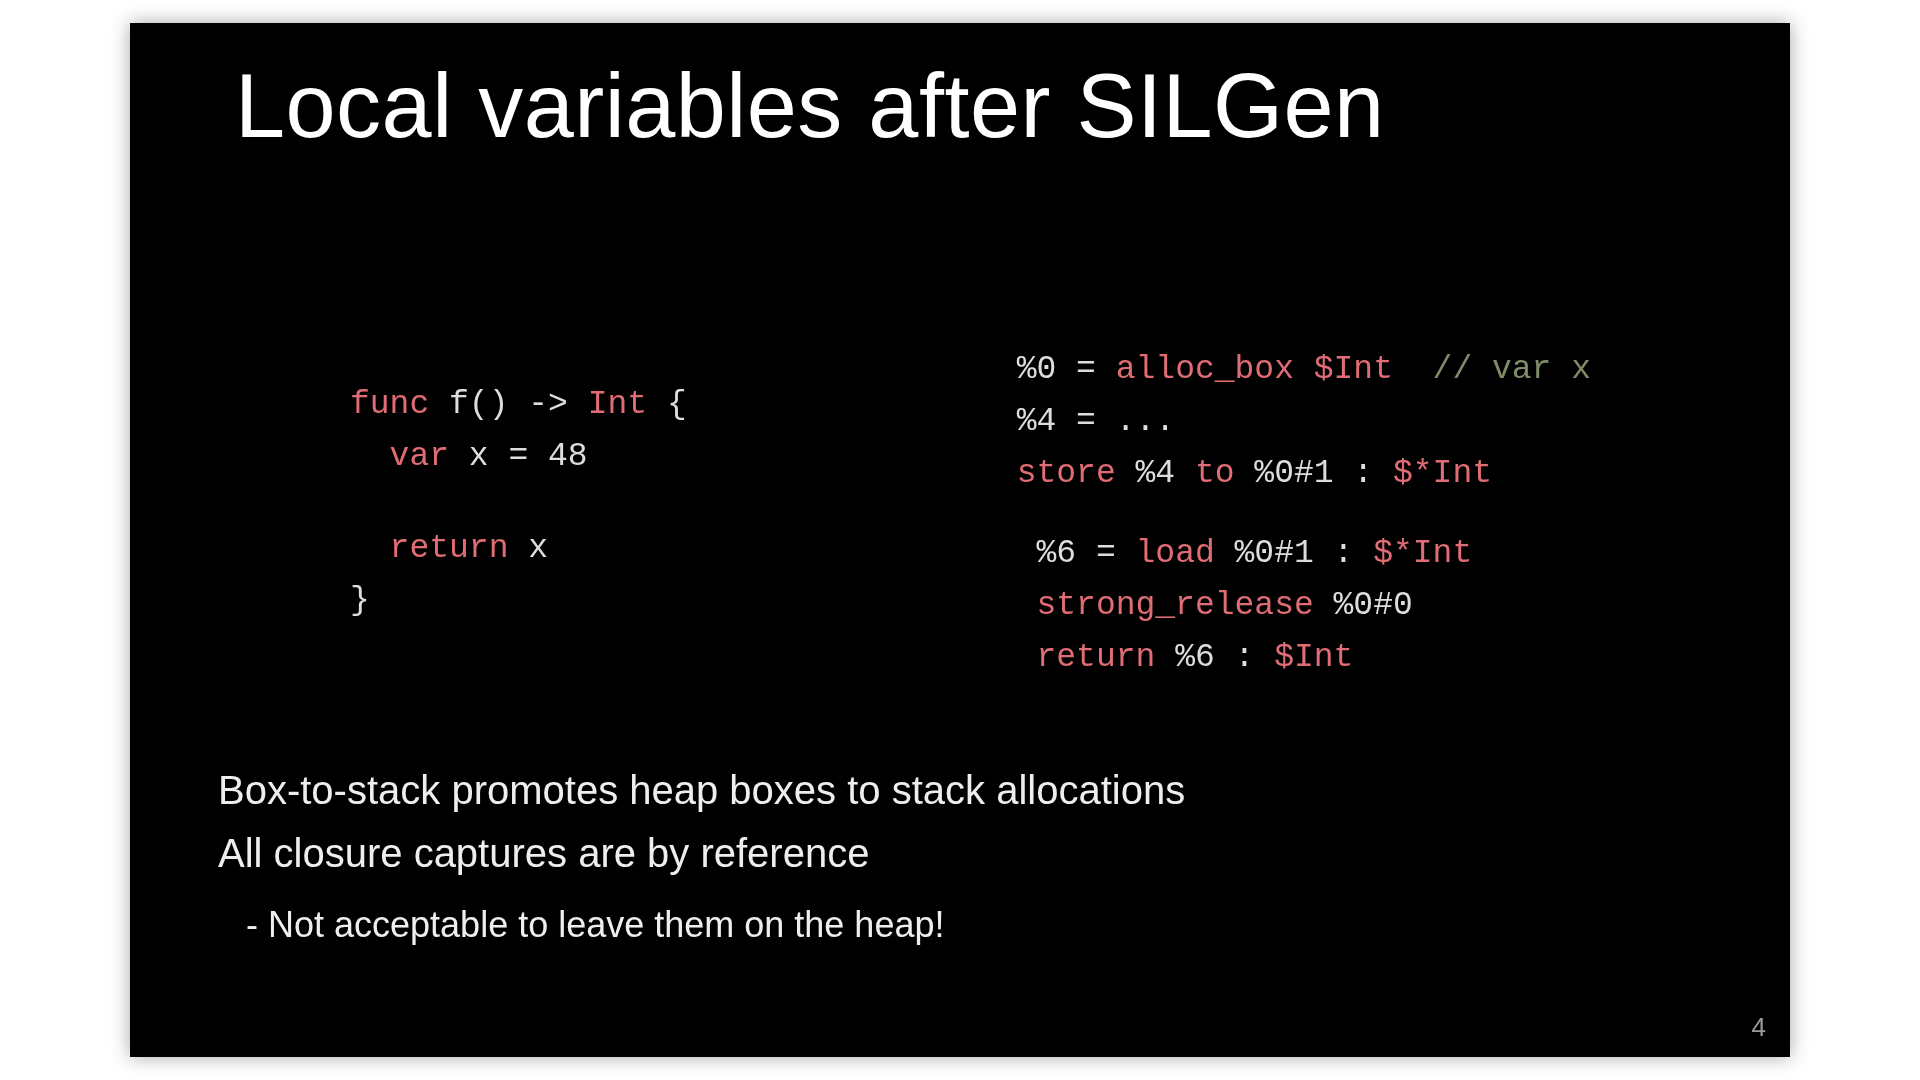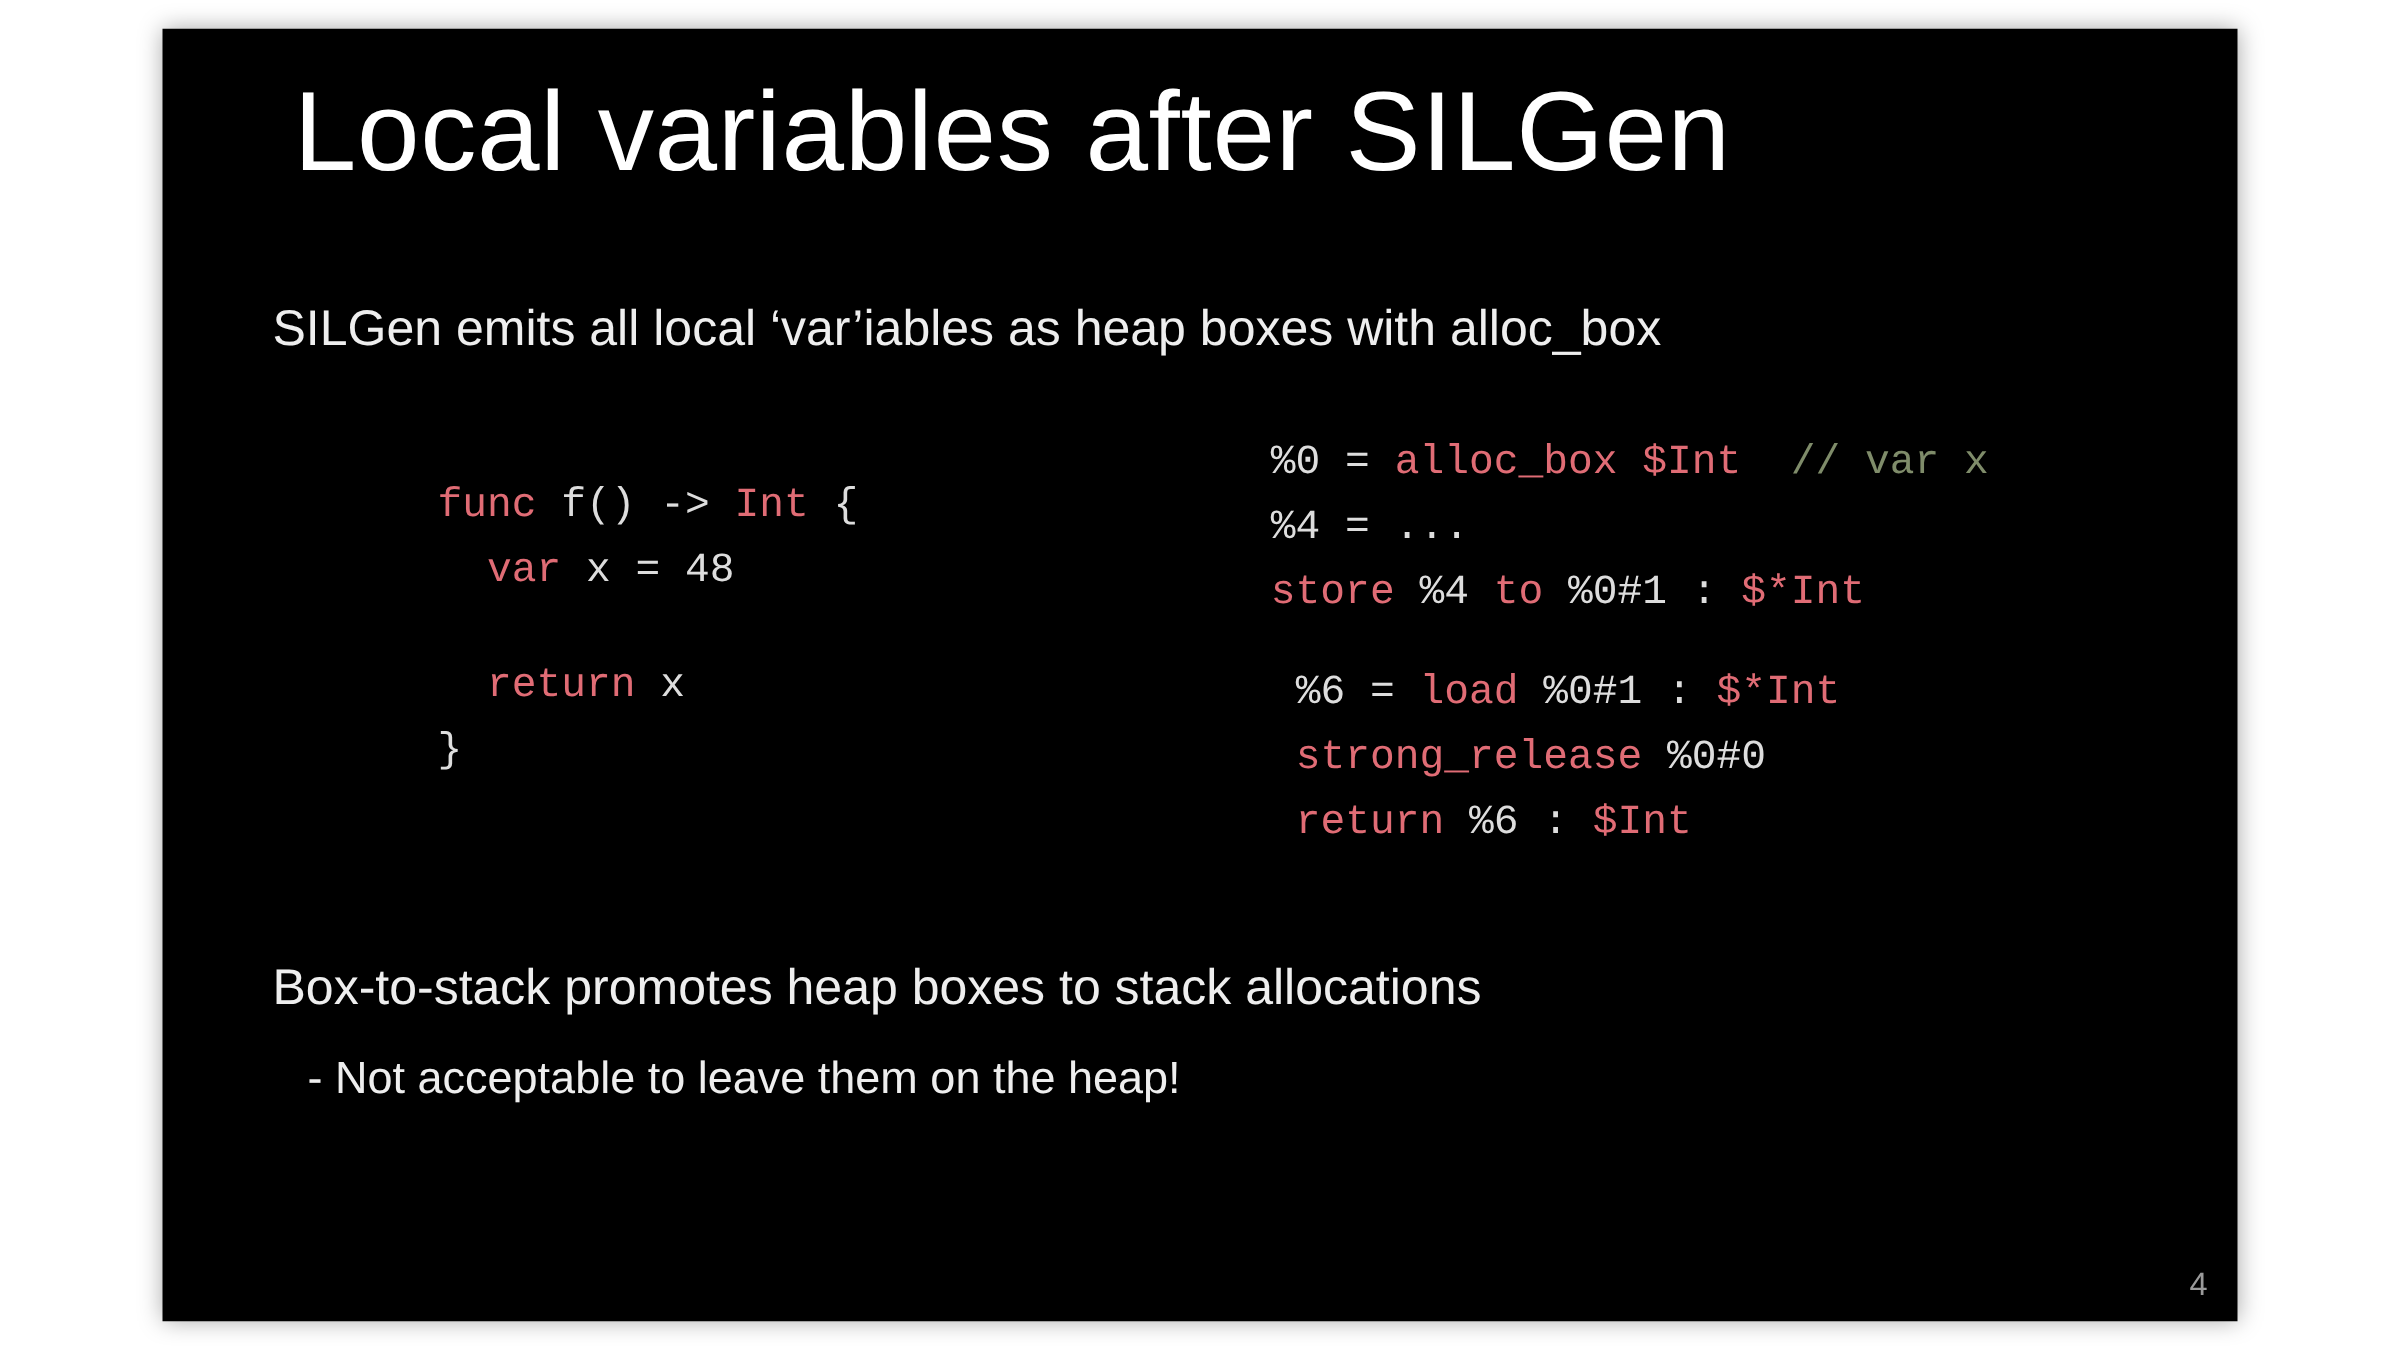--- a/index.html
+++ b/index.html
@@ -89,36 +89,36 @@
     color: #9a9a9a;
   }
 </style>
 </head>
 <body>
 
 <div class="stage">
 
   <div class="title">Local variables after SILGen</div>
 
-  <div class="intro">SILGen emits all local ‘var’iables as heap boxes with alloc_box</div>
 
   <div class="codecols">
 
     <div class="codecol"><span class="kw">func</span><span class="pl"> f() -&gt; </span><span class="ty">Int</span><span class="pl"> {</span>
   <span class="kw">var</span><span class="pl"> x = 48</span>
 <span class="gap"></span>  <span class="kw">return</span><span class="pl"> x</span>
 <span class="pl">}</span></div>
 
     <div class="codecol right"><span class="pl">%0 = </span><span class="kw">alloc_box</span><span class="pl"> </span><span class="ty">$Int</span><span class="pl">  </span><span class="cm">// var x</span>
 <span class="pl">%4 = ...</span>
 <span class="kw">store</span><span class="pl"> %4 </span><span class="kw">to</span><span class="pl"> %0#1 : </span><span class="ty">$*Int</span>
 <span class="gap" style="height:28px"></span> <span class="pl">%6 = </span><span class="kw">load</span><span class="pl"> %0#1 : </span><span class="ty">$*Int</span>
  <span class="kw">strong_release</span><span class="pl"> %0#0</span>
  <span class="kw">return</span><span class="pl"> %6 : </span><span class="ty">$Int</span></div>
   </div>
 
   <div class="bottom">
     <div>Box-to-stack promotes heap boxes to stack allocations</div>
+    <div class="line2">All closure captures are by reference</div>
     <div class="bullet">Not acceptable to leave them on the heap!</div>
   </div>
 
   <div class="pagenum">4</div>
 </div>
 
 </body></html>

